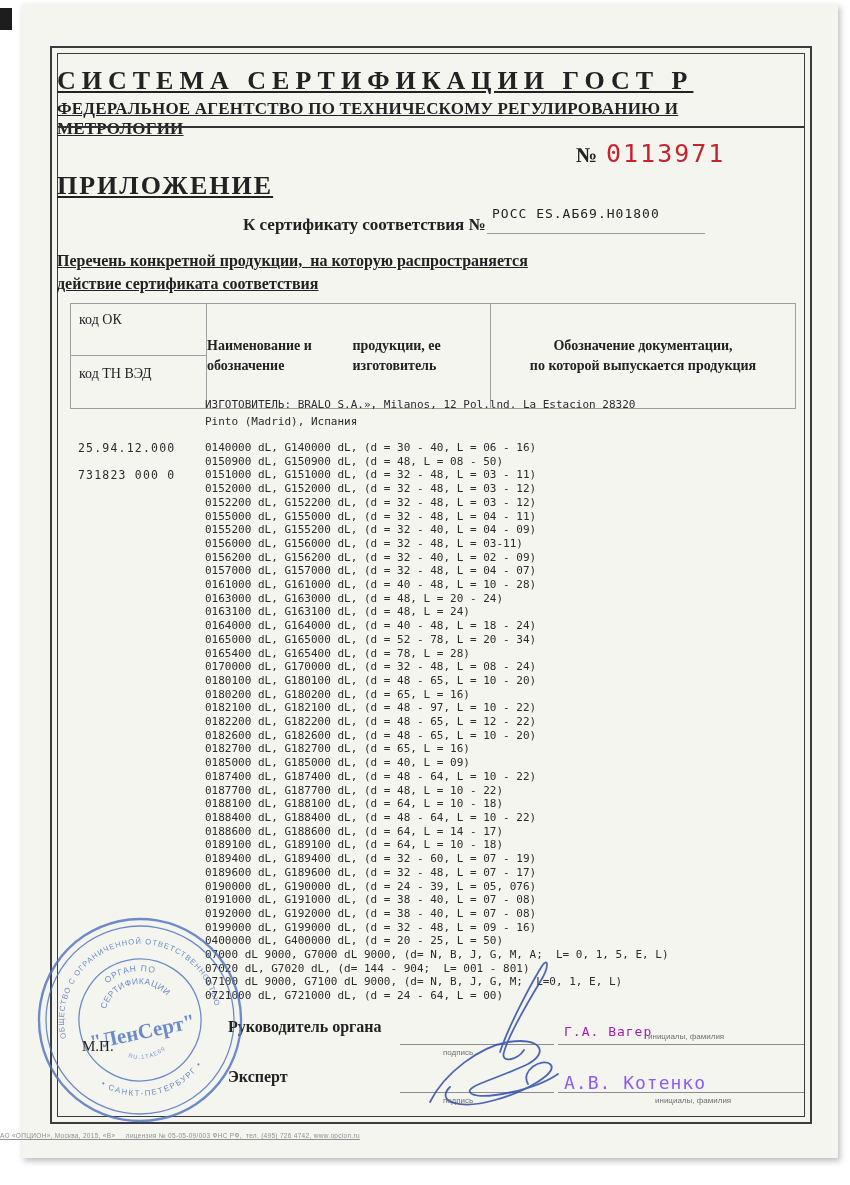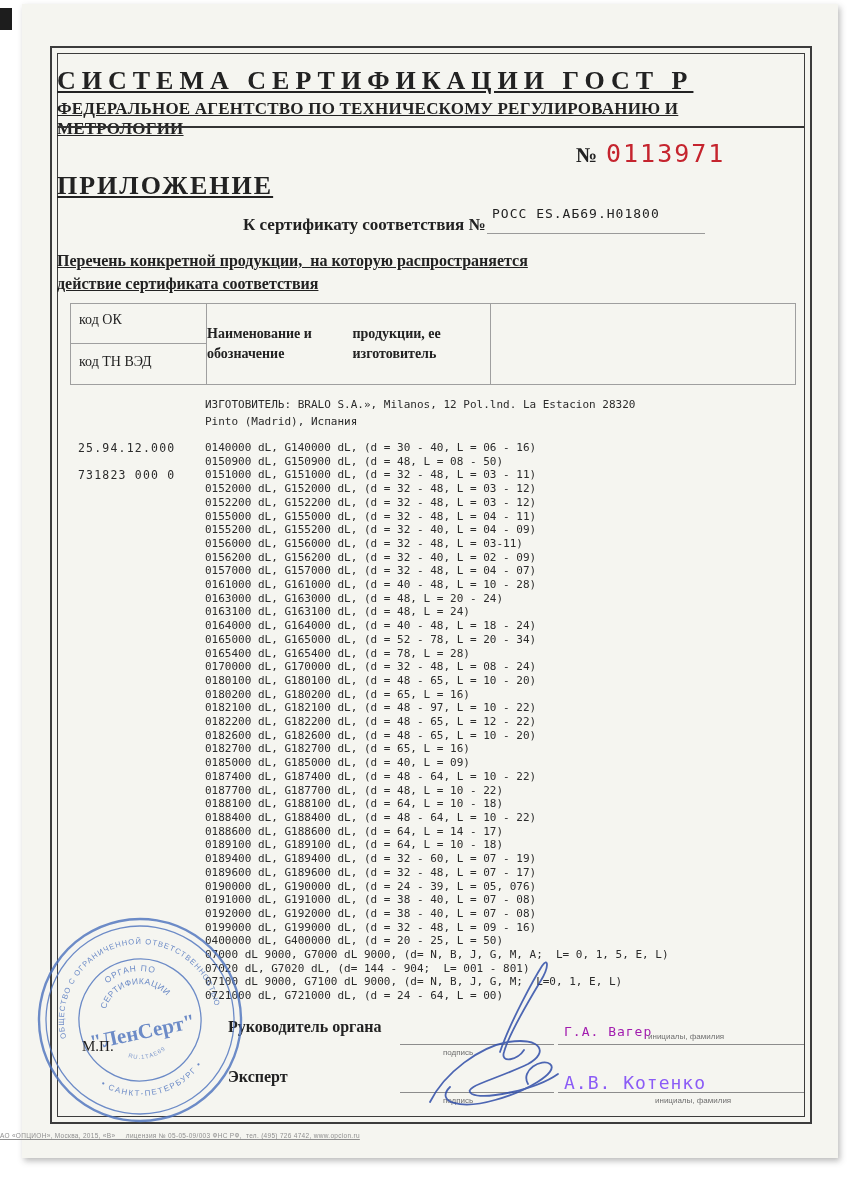--- a/index.html
+++ b/index.html
@@ -26,21 +26,21 @@
   .num-value{left:606px;top:139px;font-size:25px;color:#c5242e;letter-spacing:2px;}
 
   .appendix{left:57px;top:171px;width:748px;font-size:26px;font-weight:bold;letter-spacing:2px;}
   .cert-label{left:243px;top:215px;font-size:17px;font-weight:bold;}
   .cert-value{left:492px;top:206px;font-size:13px;letter-spacing:1px;}
   .cert-line{left:487px;top:233px;width:218px;border-bottom:1px solid #9a9a9a;}
 
   .list-title{left:57px;top:249px;width:604px;font-size:16px;font-weight:bold;line-height:23px;}
   .list-title div{white-space:pre;}
 
-  .tbl{left:70px;top:303px;width:726px;height:82px;border:1px solid #9f9f9f;
+  .tbl{left:70px;top:303px;width:726px;height:106px;border:1px solid #9f9f9f;
        box-sizing:border-box;display:grid;grid-template-columns:136px 284px 1fr;
        grid-template-rows:1fr 1fr;}
   .tbl .c1a{grid-column:1;grid-row:1;border-right:1px solid #9f9f9f;border-bottom:1px solid #9f9f9f;
             padding:8px 0 0 8px;font-size:14px;}
   .tbl .c1b{grid-column:1;grid-row:2;border-right:1px solid #9f9f9f;padding:10px 18px 0 8px;font-size:14px;}
   .tbl .c2{grid-column:2;grid-row:1/3;border-right:1px solid #9f9f9f;display:flex;flex-direction:row;
            align-items:center;justify-content:center;font-size:14px;font-weight:bold;line-height:20px;}
   .tbl .c3{grid-column:3;grid-row:1/3;display:flex;flex-direction:column;align-items:center;
            justify-content:center;font-size:14px;font-weight:bold;line-height:20px;}
 
@@ -99,20 +99,24 @@
       <div>действие сертификата соответствия</div>
     </div>
 
   <div class="abs tbl">
     <div class="c1a">код ОК</div>
     <div class="c1b">код ТН ВЭД</div>
     <div class="c2">
       <span>Наименование и обозначение</span>
       <span>продукции, ее изготовитель</span>
     </div>
+    <div class="c3">
+      <span>Обозначение документации,</span>
+      <span>по которой выпускается продукция</span>
+    </div>
   </div>
 
   <div class="abs mono manufacturer"><div>ИЗГОТОВИТЕЛЬ: BRALO S.A.», Milanos, 12 Pol.lnd. La Estacion 28320</div><div>Pinto (Madrid), Испания</div></div>
 
   <div class="abs mono code-ok">25.94.12.000</div>
   <div class="abs mono code-tnved">731823 000 0</div>
 
   <div class="abs mono products"><div>0140000 dL, G140000 dL, (d = 30 - 40, L = 06 - 16)</div><div>0150900 dL, G150900 dL, (d = 48, L = 08 - 50)</div><div>0151000 dL, G151000 dL, (d = 32 - 48, L = 03 - 11)</div><div>0152000 dL, G152000 dL, (d = 32 - 48, L = 03 - 12)</div><div>0152200 dL, G152200 dL, (d = 32 - 48, L = 03 - 12)</div><div>0155000 dL, G155000 dL, (d = 32 - 48, L = 04 - 11)</div><div>0155200 dL, G155200 dL, (d = 32 - 40, L = 04 - 09)</div><div>0156000 dL, G156000 dL, (d = 32 - 48, L = 03-11)</div><div>0156200 dL, G156200 dL, (d = 32 - 40, L = 02 - 09)</div><div>0157000 dL, G157000 dL, (d = 32 - 48, L = 04 - 07)</div><div>0161000 dL, G161000 dL, (d = 40 - 48, L = 10 - 28)</div><div>0163000 dL, G163000 dL, (d = 48, L = 20 - 24)</div><div>0163100 dL, G163100 dL, (d = 48, L = 24)</div><div>0164000 dL, G164000 dL, (d = 40 - 48, L = 18 - 24)</div><div>0165000 dL, G165000 dL, (d = 52 - 78, L = 20 - 34)</div><div>0165400 dL, G165400 dL, (d = 78, L = 28)</div><div>0170000 dL, G170000 dL, (d = 32 - 48, L = 08 - 24)</div><div>0180100 dL, G180100 dL, (d = 48 - 65, L = 10 - 20)</div><div>0180200 dL, G180200 dL, (d = 65, L = 16)</div><div>0182100 dL, G182100 dL, (d = 48 - 97, L = 10 - 22)</div><div>0182200 dL, G182200 dL, (d = 48 - 65, L = 12 - 22)</div><div>0182600 dL, G182600 dL, (d = 48 - 65, L = 10 - 20)</div><div>0182700 dL, G182700 dL, (d = 65, L = 16)</div><div>0185000 dL, G185000 dL, (d = 40, L = 09)</div><div>0187400 dL, G187400 dL, (d = 48 - 64, L = 10 - 22)</div><div>0187700 dL, G187700 dL, (d = 48, L = 10 - 22)</div><div>0188100 dL, G188100 dL, (d = 64, L = 10 - 18)</div><div>0188400 dL, G188400 dL, (d = 48 - 64, L = 10 - 22)</div><div>0188600 dL, G188600 dL, (d = 64, L = 14 - 17)</div><div>0189100 dL, G189100 dL, (d = 64, L = 10 - 18)</div><div>0189400 dL, G189400 dL, (d = 32 - 60, L = 07 - 19)</div><div>0189600 dL, G189600 dL, (d = 32 - 48, L = 07 - 17)</div><div>0190000 dL, G190000 dL, (d = 24 - 39, L = 05, 076)</div><div>0191000 dL, G191000 dL, (d = 38 - 40, L = 07 - 08)</div><div>0192000 dL, G192000 dL, (d = 38 - 40, L = 07 - 08)</div><div>0199000 dL, G199000 dL, (d = 32 - 48, L = 09 - 16)</div><div>0400000 dL, G400000 dL, (d = 20 - 25, L = 50)</div><div>07000 dL 9000, G7000 dL 9000, (d= N, B, J, G, M, A;  L= 0, 1, 5, E, L)</div><div>07020 dL, G7020 dL, (d= 144 - 904;  L= 001 - 801)</div><div>07100 dL 9000, G7100 dL 9000, (d= N, B, J, G, M;  L=0, 1, E, L)</div><div>0721000 dL, G721000 dL, (d = 24 - 64, L = 00)</div></div>
 
   <svg class="abs stamp" viewBox="0 0 224 224">

